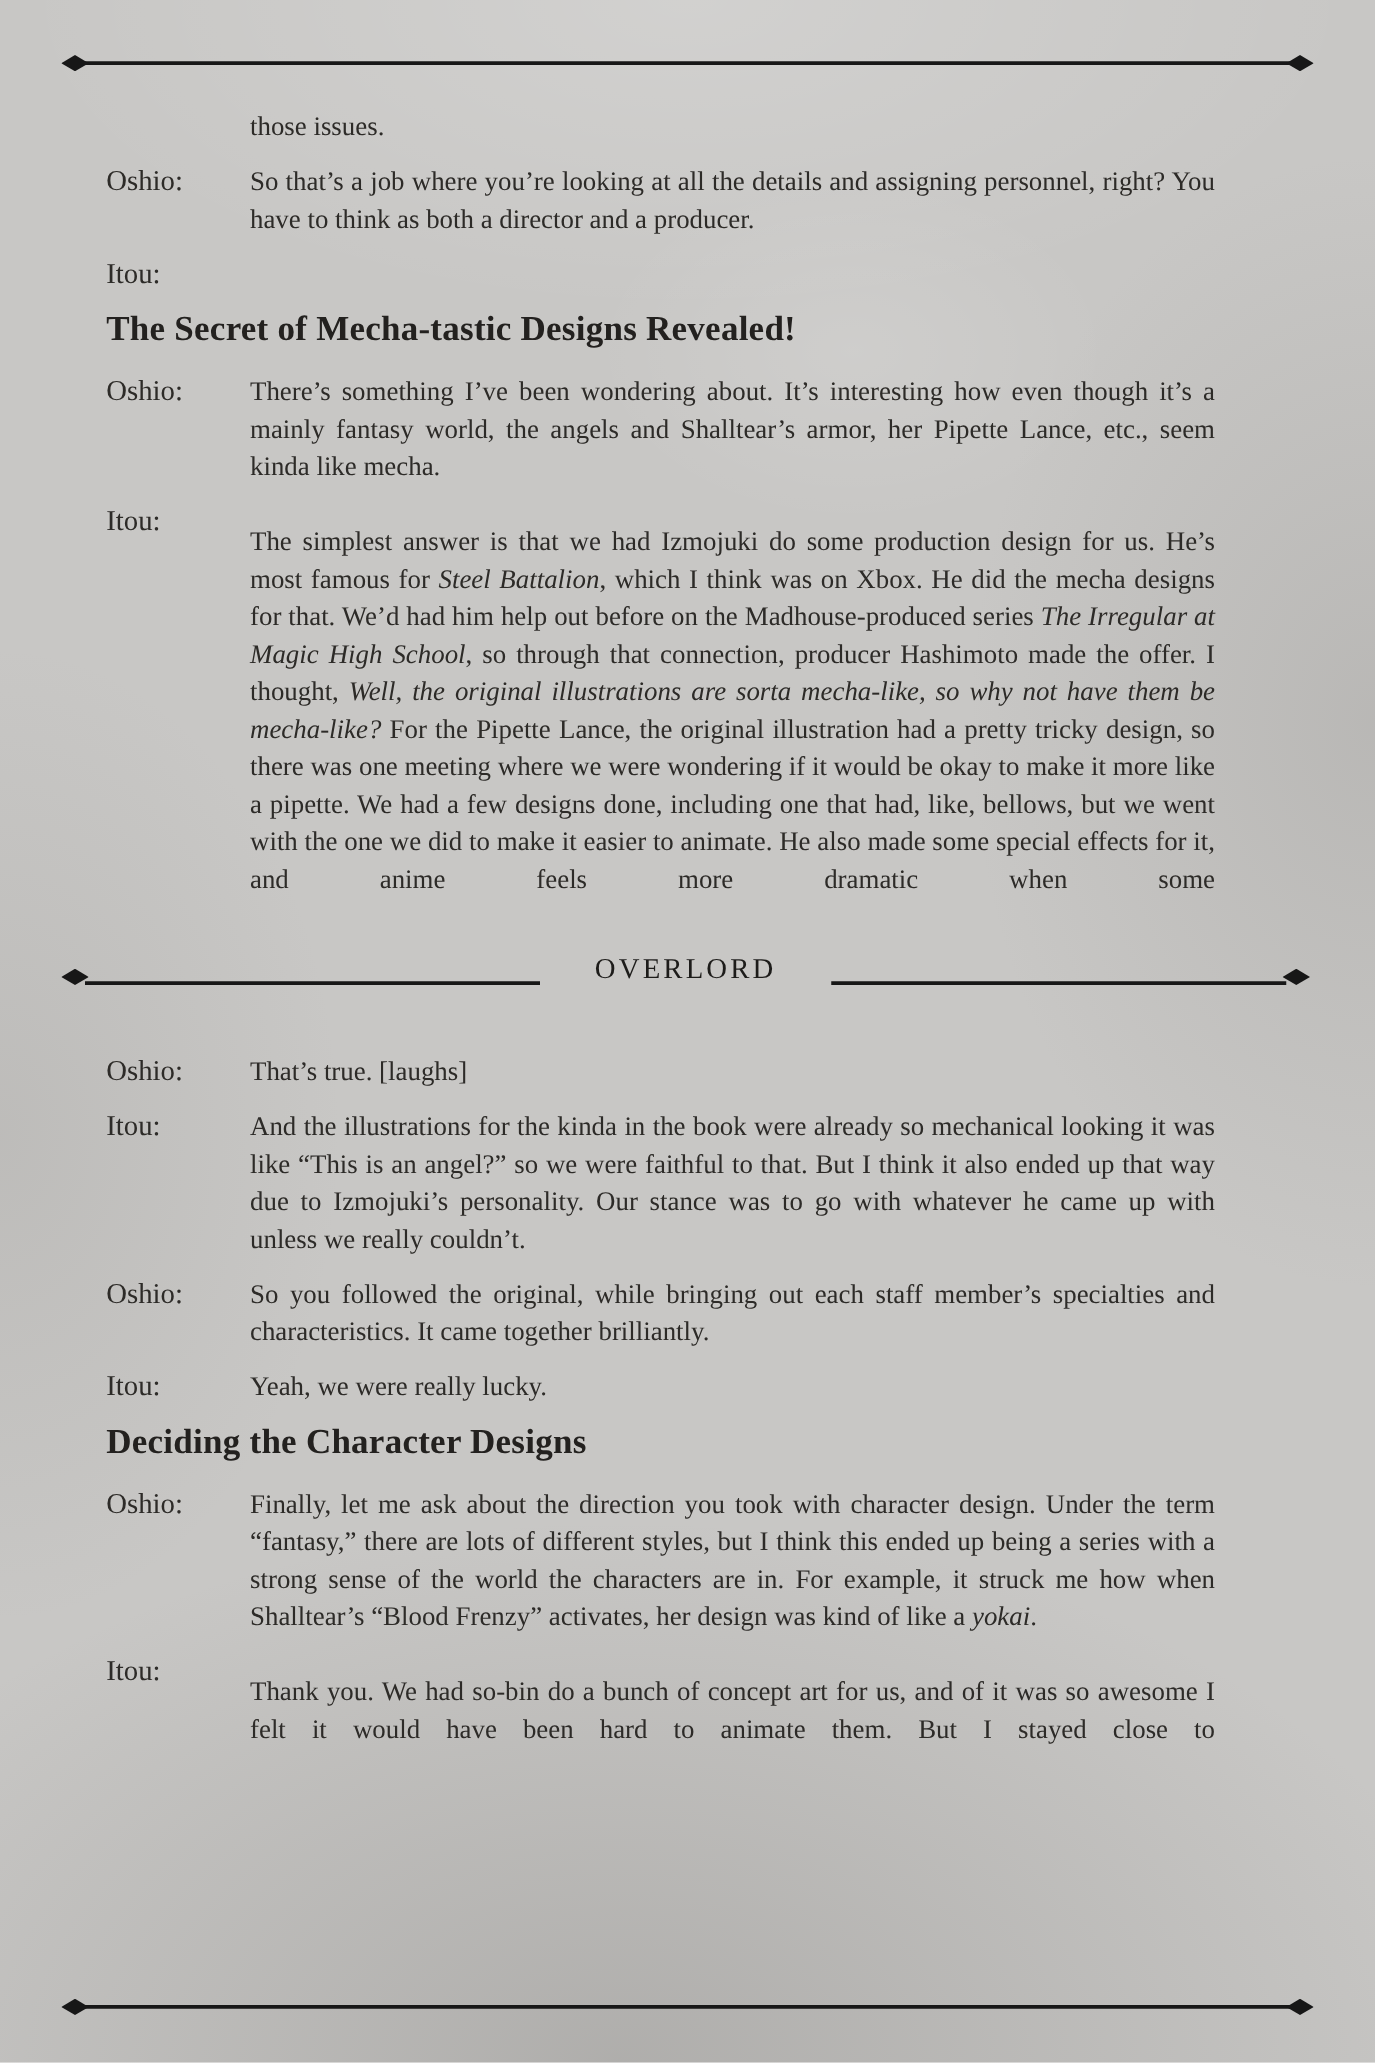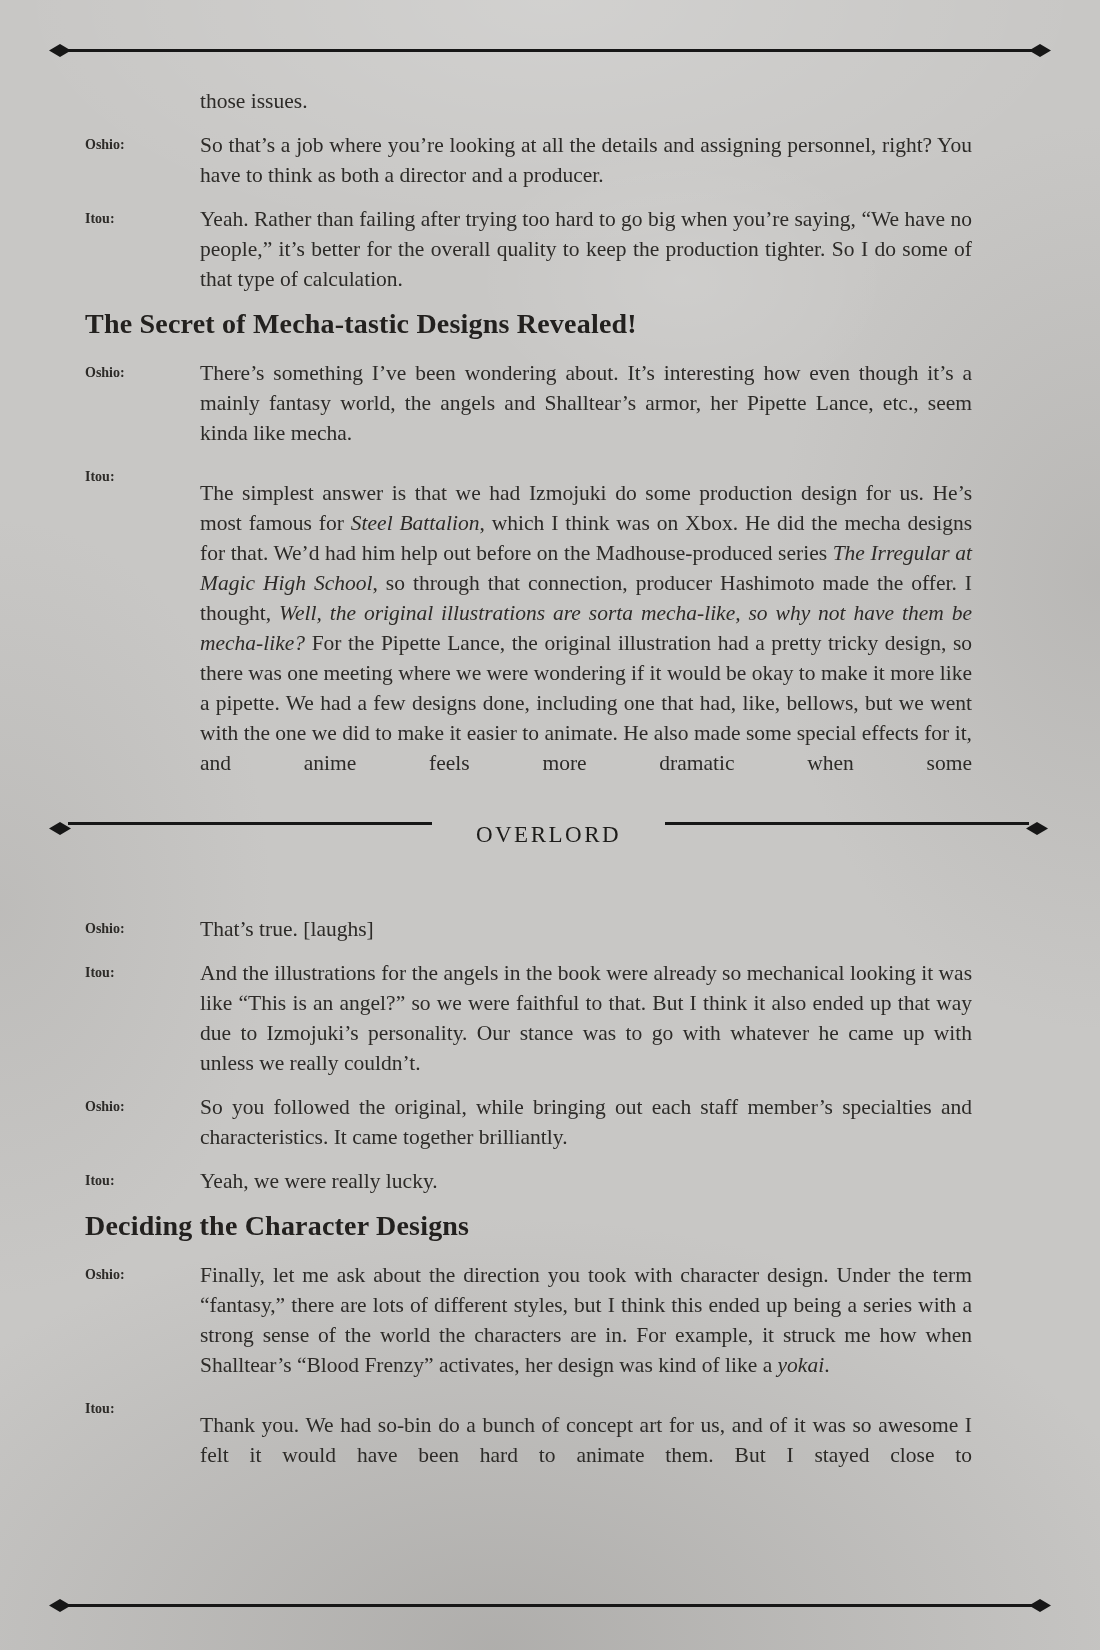--- a/index.html
+++ b/index.html
@@ -53,45 +53,44 @@
     left: 85px;
     right: 128px;
   }
   .entry {
     display: flex;
     margin: 0 0 14px 0;
   }
   .speaker {
     flex: 0 0 115px;
     width: 115px;
-    font-size: 14px;
+    font-size: 23px;
     line-height: 30px;
-    font-weight: bold;
   }
   .speech {
     flex: 1;
     font-size: 21.5px;
     line-height: 30px;
     text-align: justify;
   }
   .speech.flush-last {
     text-align-last: justify;
     margin-top: 16px;
   }
   .section-heading {
     font-size: 28px;
     font-weight: bold;
     letter-spacing: 0.2px;
     margin: 12px 0 18px 0;
     color: #23211f;
   }
   .divider {
     display: flex;
-    align-items: flex-start;
-    margin: 44px -73px 52px -33px;
+    align-items: flex-end;
+    margin: 44px -73px 40px -33px;
   }
   .divider-label {
     flex: 0 0 auto;
     margin: 0 44px;
     font-size: 23px;
     letter-spacing: 2.5px;
     color: #1d1c1a;
     font-family: "Liberation Serif", serif;
   }
   .speech i { font-style: italic; }
@@ -111,21 +110,20 @@
       <div class="entry">
         <div class="speaker"></div>
         <div class="speech"><span>those issues.</span></div>
       </div>
       <div class="entry">
         <div class="speaker">Oshio:</div>
         <div class="speech"><span>So that’s a job where you’re looking at all the details and assigning personnel, right? You have to think as both a director and a producer.</span></div>
       </div>
       <div class="entry">
         <div class="speaker">Itou:</div>
-        <div class="speech"><span>Yeah. Rather than failing after trying too hard to go big when you’re saying, “We have no people,” it’s better for the overall quality to keep the production tighter. So I do some of that type of calculation.</span></div>
       </div>
       <h2 class="section-heading">The Secret of Mecha-tastic Designs Revealed!</h2>
       <div class="entry">
         <div class="speaker">Oshio:</div>
         <div class="speech"><span>There’s something I’ve been wondering about. It’s interesting how even though it’s a mainly fantasy world, the angels and Shalltear’s armor, her Pipette Lance, etc., seem kinda like mecha.</span></div>
       </div>
       <div class="entry">
         <div class="speaker">Itou:</div>
         <div class="speech flush-last"><span>The simplest answer is that we had Izmojuki do some production design for us. He’s most famous for </span><i>Steel Battalion</i><span>, which I think was on Xbox. He did the mecha designs for that. We’d had him help out before on the Madhouse-produced series </span><i>The Irregular at Magic High School</i><span>, so through that connection, producer Hashimoto made the offer. I thought, </span><i>Well, the original illustrations are sorta mecha-like, so why not have them be mecha-like?</i><span> For the Pipette Lance, the original illustration had a pretty tricky design, so there was one meeting where we were wondering if it would be okay to make it more like a pipette. We had a few designs done, including one that had, like, bellows, but we went with the one we did to make it easier to animate. He also made some special effects for it, and anime feels more dramatic when some</span></div>
       </div>
@@ -138,21 +136,21 @@
       </div>
       <div class="entry">
         <div class="speaker"></div>
       </div>
       <div class="entry">
         <div class="speaker">Oshio:</div>
         <div class="speech"><span>That’s true. [laughs]</span></div>
       </div>
       <div class="entry">
         <div class="speaker">Itou:</div>
-        <div class="speech"><span>And the illustrations for the angels in the book were already so mechanical looking it was like “This is an angel?” so we were faithful to that. But I think it also ended up that way due to Izmojuki’s personality. Our stance was to go with whatever he came up with unless we really couldn’t.</span></div>
+        <div class="speech"><span>And the illustrations for the kinda in the book were already so mechanical looking it was like “This is an angel?” so we were faithful to that. But I think it also ended up that way due to Izmojuki’s personality. Our stance was to go with whatever he came up with unless we really couldn’t.</span></div>
       </div>
       <div class="entry">
         <div class="speaker">Oshio:</div>
         <div class="speech"><span>So you followed the original, while bringing out each staff member’s specialties and characteristics. It came together brilliantly.</span></div>
       </div>
       <div class="entry">
         <div class="speaker">Itou:</div>
         <div class="speech"><span>Yeah, we were really lucky.</span></div>
       </div>
       <h2 class="section-heading">Deciding the Character Designs</h2>

